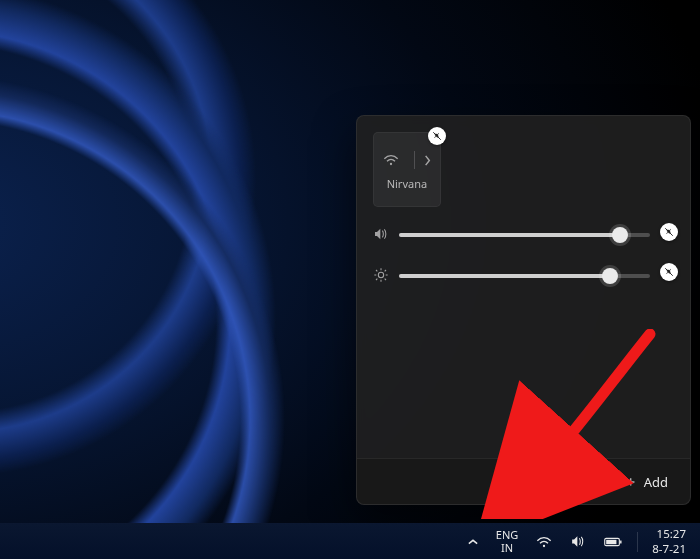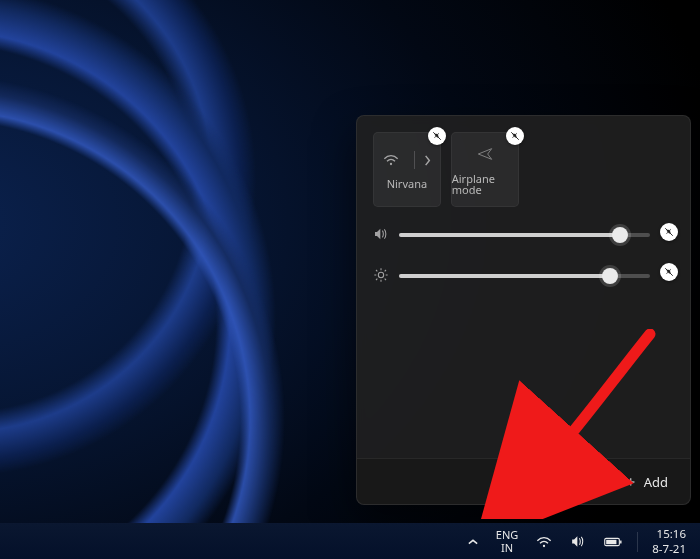--- a/index.html
+++ b/index.html
@@ -147,36 +147,20 @@
         <span class="half">
           <svg width="9" height="11" viewBox="0 0 8 12" fill="none" stroke="#cfcfcf" stroke-width="1.6">
               <path d="M2 1l4 5-4 5"></path>
             </svg>
         </span>
       </div>
       <div class="label">Nirvana</div>
     </div>
 
 
-    <div class="tile">
-      <div class="pin">
-        <svg viewBox="0 0 24 24">
-            <path fill="#222" d="M14 3l3 3-3 3 2 4-3 3-3-3-4 4-1-1 4-4-3-3 3-3 4 2 3-3z"></path>
-            <path stroke="#222" stroke-width="2.3" d="M3 3l18 18"></path>
-          </svg>
-      </div>
-      <div class="icon-row">
-          <span class="glyph">
-        <svg width="16" height="14" viewBox="0 0 24 20" fill="none" stroke="#cfcfcf" stroke-width="1.4">
-              <path d="M2 10l20-8-6 8 6 8-20-8z"></path>
-            </svg>
-      </span>
-        </div>
-      <div class="label">Airplane mode</div>
-    </div>
 
 
 
 
   </div>
 
   <div class="sliders">
 
     <div class="slider-row">
       <span class="glyph">
@@ -270,16 +254,16 @@
   </div>
   <div class="tray-ico">
     <svg width="19" height="12" viewBox="0 0 26 14" fill="none" stroke="#e8e8e8" stroke-width="1.5">
         <rect x="1" y="2" width="20" height="10" rx="2"></rect>
         <rect x="22" y="5" width="2" height="4" fill="#e8e8e8" stroke="none"></rect>
         <rect x="3" y="4" width="14" height="6" fill="#e8e8e8" stroke="none"></rect>
       </svg>
   </div>
   <div class="tray-sep"></div>
   <div class="clock">
-    <div>15:16</div>
+    <div>15:27</div>
     <div>8-7-21</div>
   </div>
 </div>
 
 </body></html>

